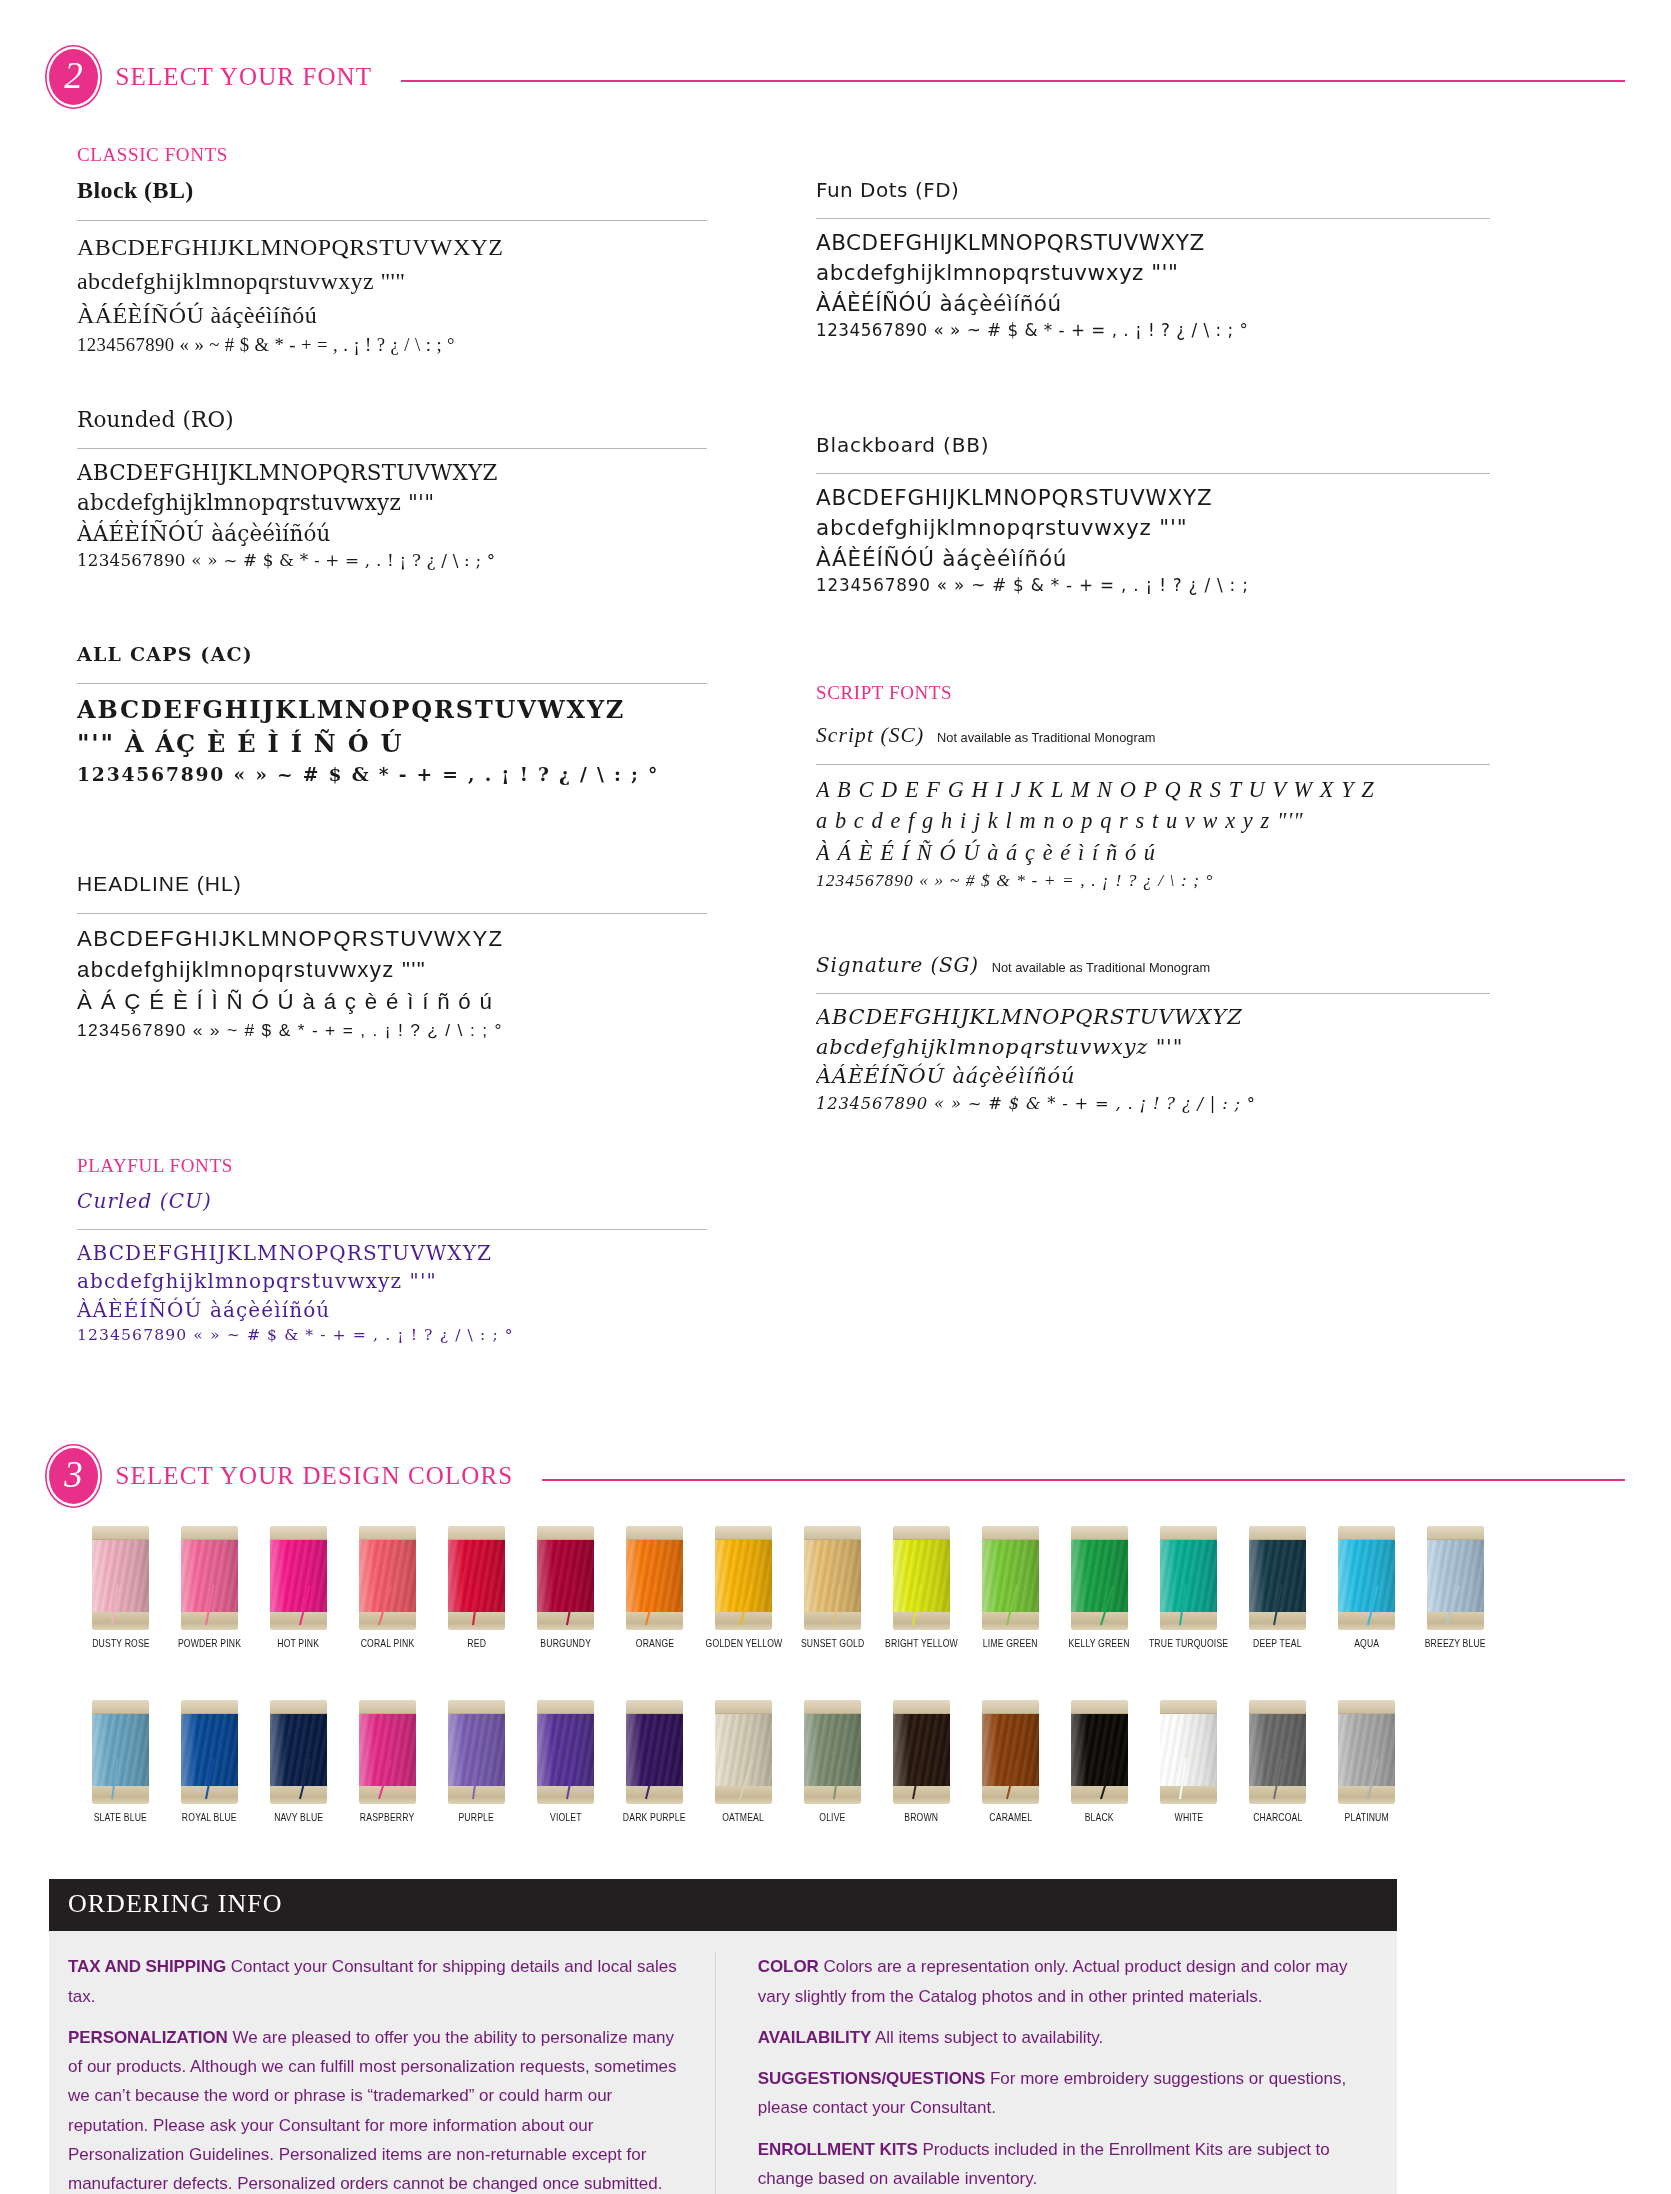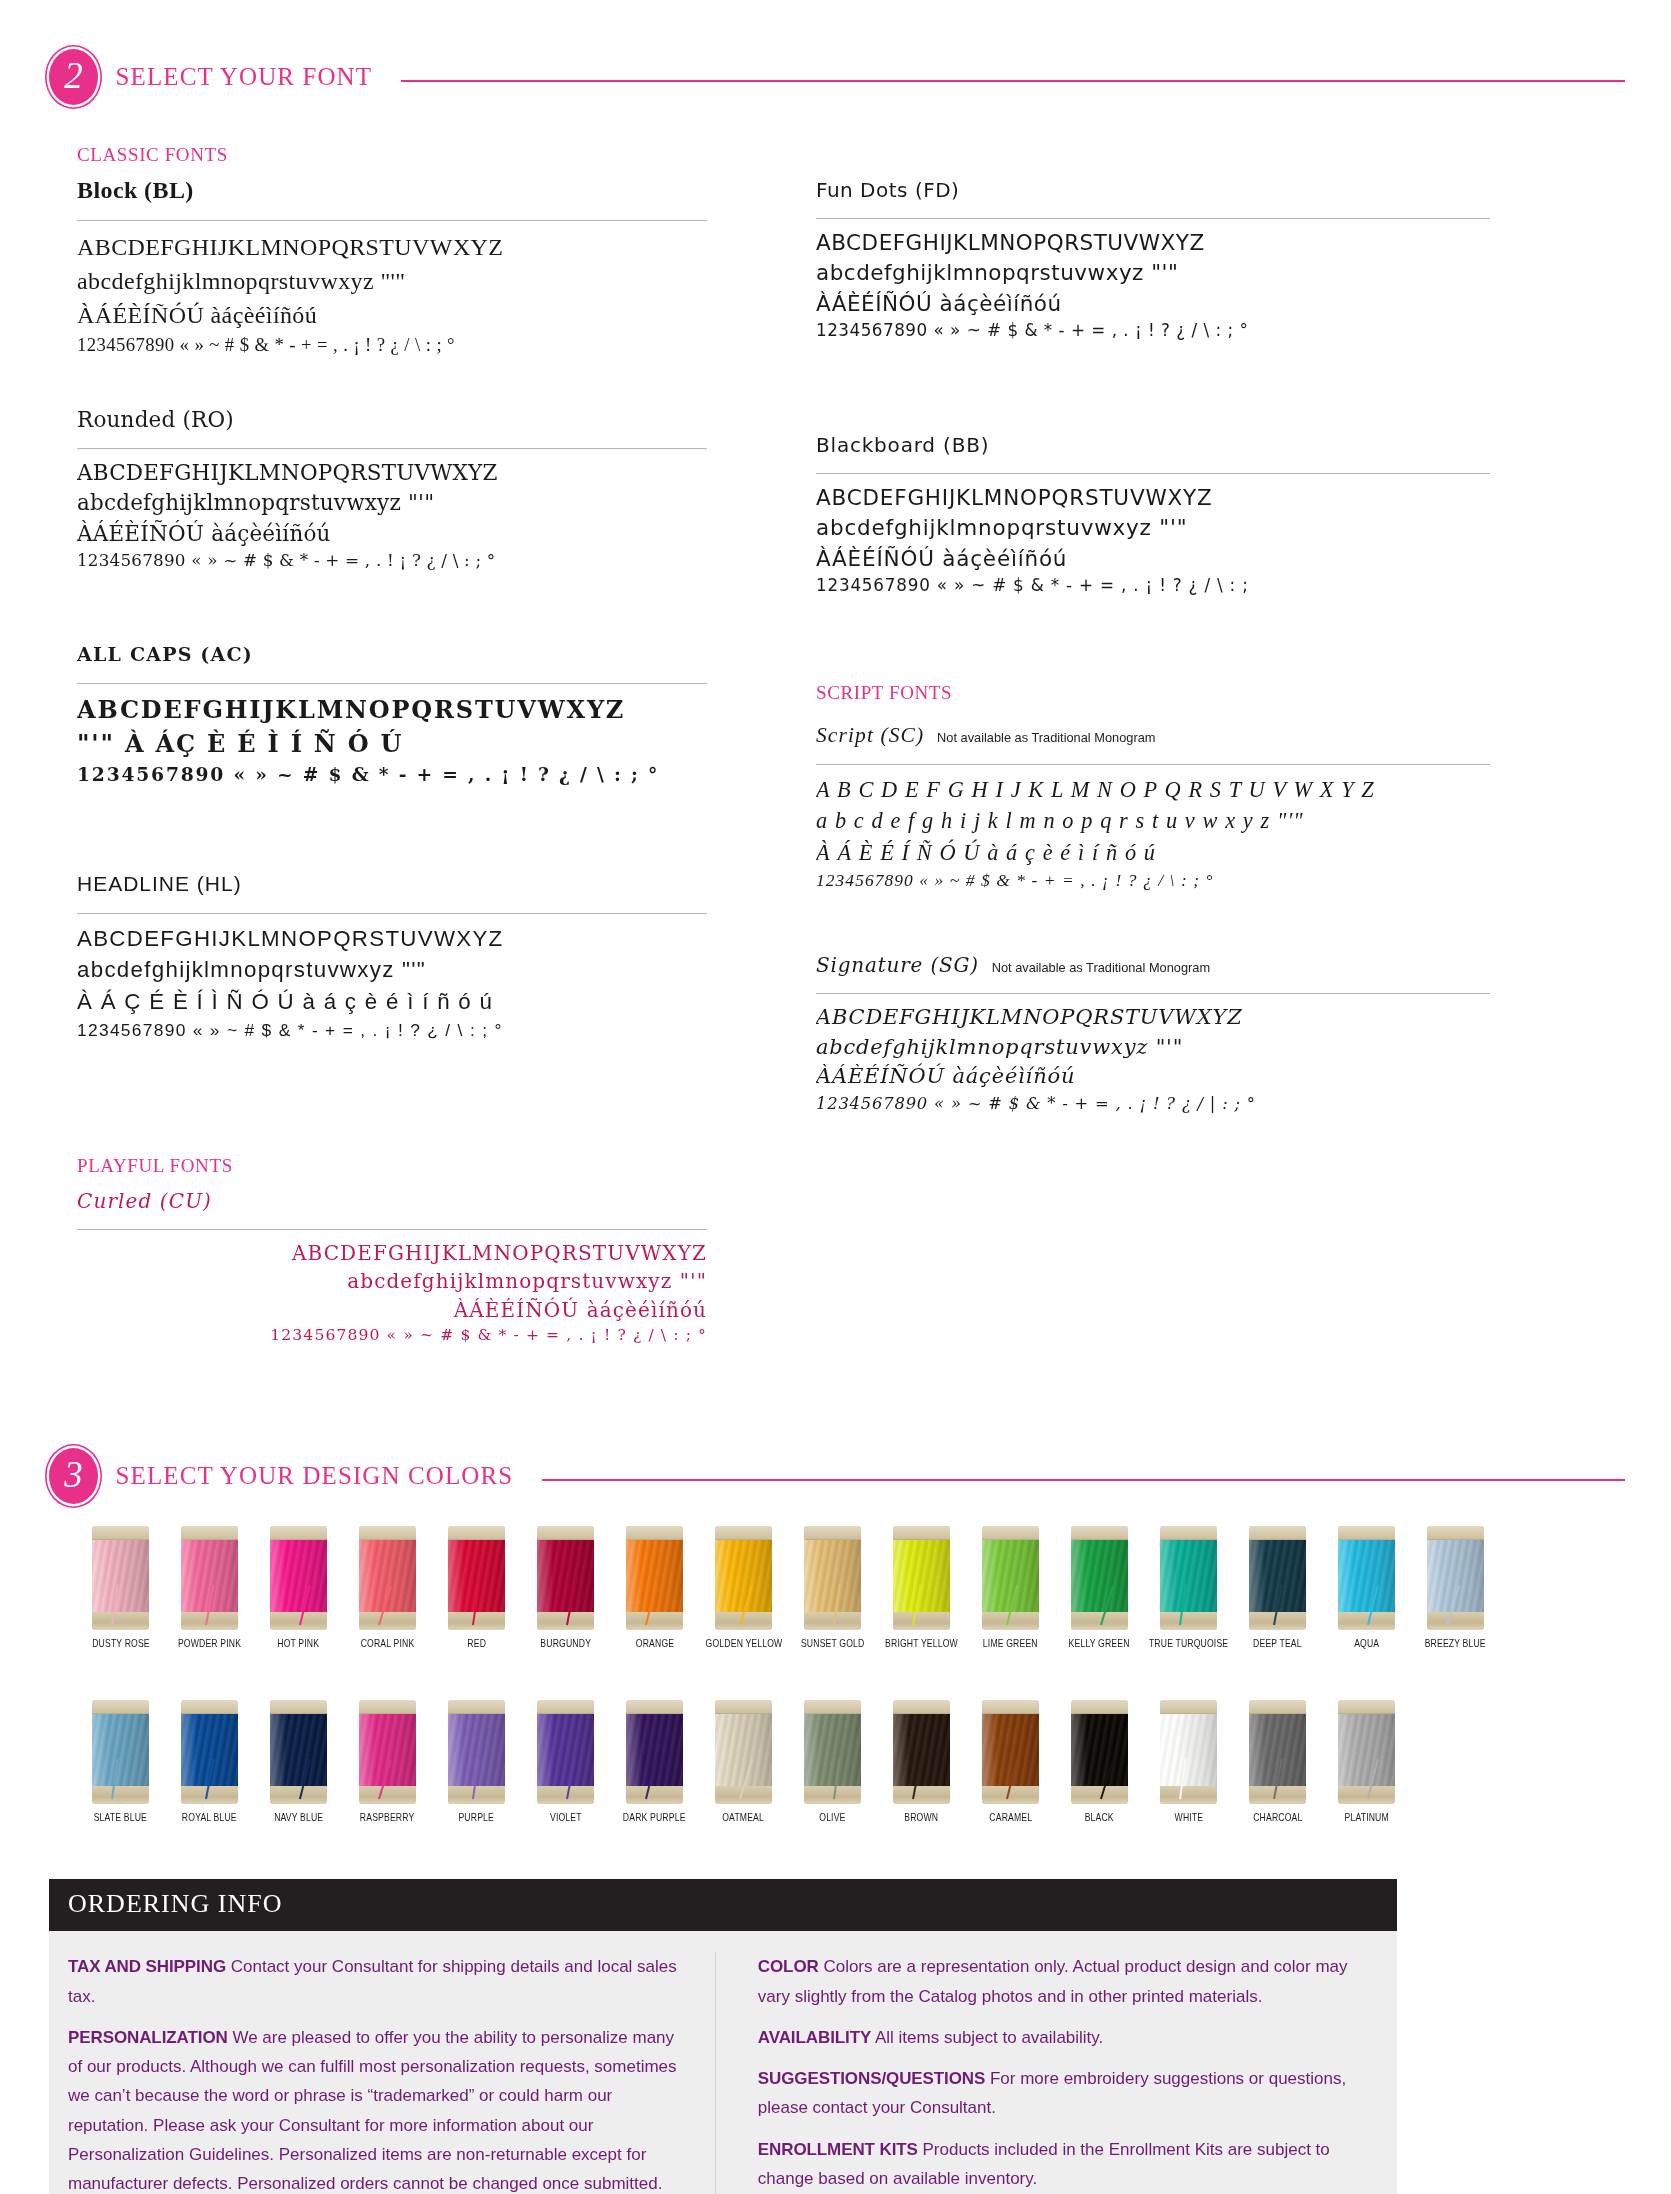--- a/index.html
+++ b/index.html
@@ -92,21 +92,21 @@
 
   .f-round  { font-family: "DejaVu Serif", serif; font-size: 21.5px; letter-spacing: 0.2px; }
   .f-round .nm { font-family: "DejaVu Serif", serif; }
 
   .f-allcaps { font-family: "DejaVu Serif", serif; font-weight: bold; font-size: 24px; letter-spacing: 1.8px; }
   .f-allcaps .nm { font-family: "DejaVu Serif", serif; font-weight: bold; font-size: 19px; letter-spacing: 1.2px; }
 
   .f-head   { font-family: "Liberation Sans", sans-serif; font-size: 22.3px; letter-spacing: 1.3px; }
   .f-head .nm { font-family: "Liberation Sans", sans-serif; font-size: 21px; letter-spacing: 1px; }
 
-  .f-curl   { font-family: "DejaVu Serif", serif; font-size: 20px; letter-spacing: 1.1px; color: #be185d; text-align: right; }
+  .f-curl   { font-family: "DejaVu Serif", serif; font-size: 20px; letter-spacing: 1.1px; color: #4c1d95; }
   .f-curl .nm { font-family: "DejaVu Serif", serif; font-size: 20px; font-style: italic; }
 
   .f-fundots { font-family: "DejaVu Sans", sans-serif; font-size: 21.5px; letter-spacing: 0.5px; }
   .f-fundots .nm { font-family: "DejaVu Sans", sans-serif; font-size: 20px; }
 
   .f-black  { font-family: "DejaVu Sans", sans-serif; font-size: 21.5px; letter-spacing: 0.8px; }
   .f-black .nm { font-family: "DejaVu Sans", sans-serif; font-size: 20px; }
 
   .f-script { font-family: "Liberation Serif", serif; font-style: italic; font-size: 22.3px; letter-spacing: 1.1px; }
   .f-script .nm { font-family: "Liberation Serif", serif; font-size: 21.5px; }

